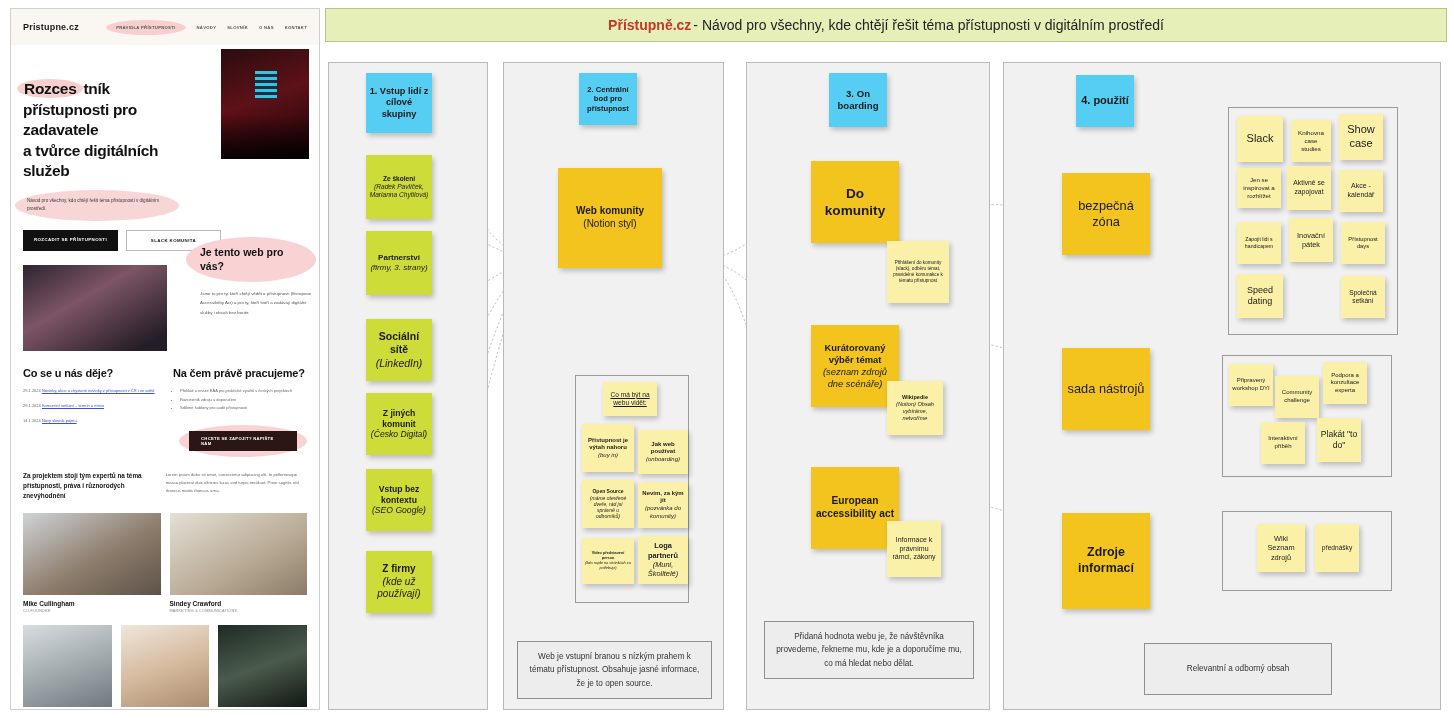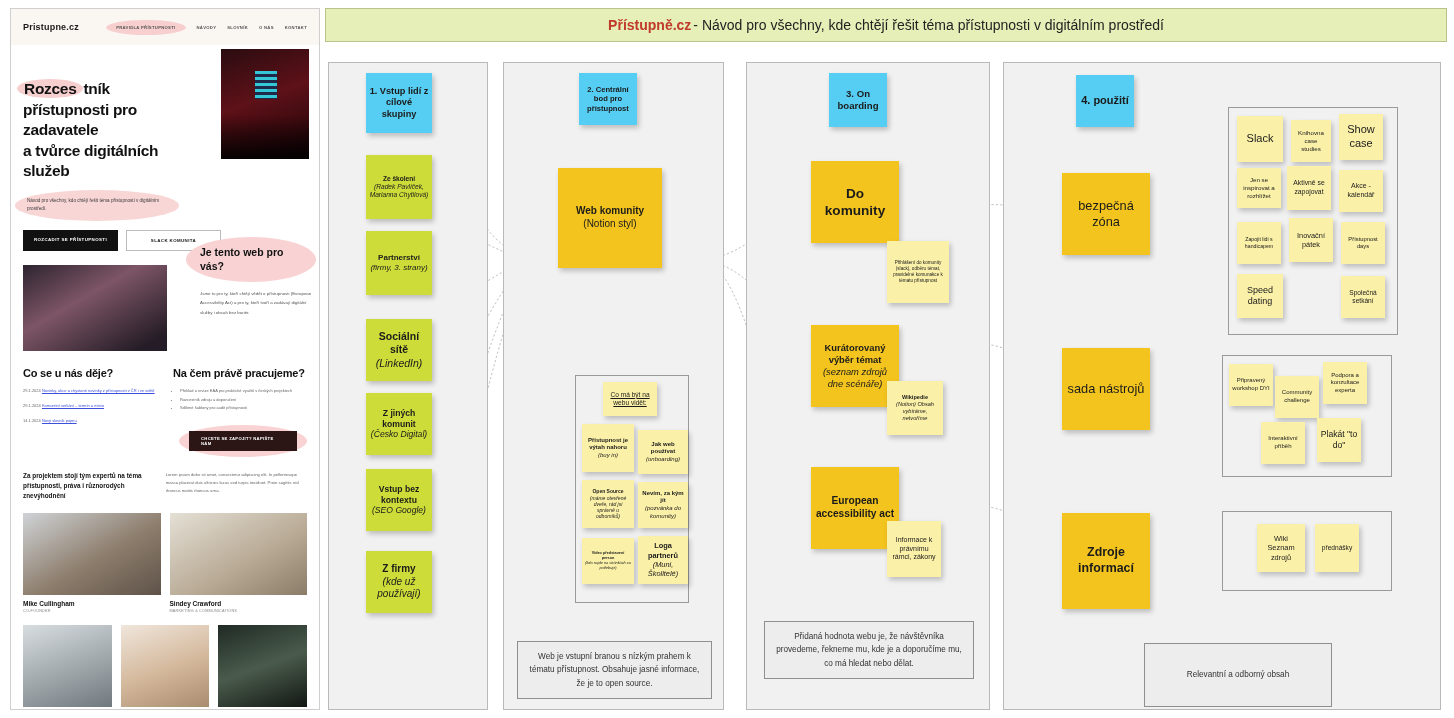--- a/index.html
+++ b/index.html
@@ -489,17 +489,17 @@
 
       <div class="subbox" style="left:218px;top:448px;width:170px;height:80px;">
         <div class="note pale" style="left:34px;top:12px;width:48px;height:48px;font-size:7.4px;">
             <span class="inner">Wiki Seznam zdrojů</span>
           </div>
         <div class="note pale" style="left:92px;top:12px;width:44px;height:48px;font-size:6.6px;">
             <span class="inner">přednášky</span>
           </div>
       </div>
 
-      <div class="caption" style="left:140px;top:580px;width:188px;height:64px;">Relevantní a odborný obsah</div>
+      <div class="caption" style="left:140px;top:580px;width:188px;height:52px;">Relevantní a odborný obsah</div>
     </div>
 
   </div>
 </div>
 
 </body></html>

